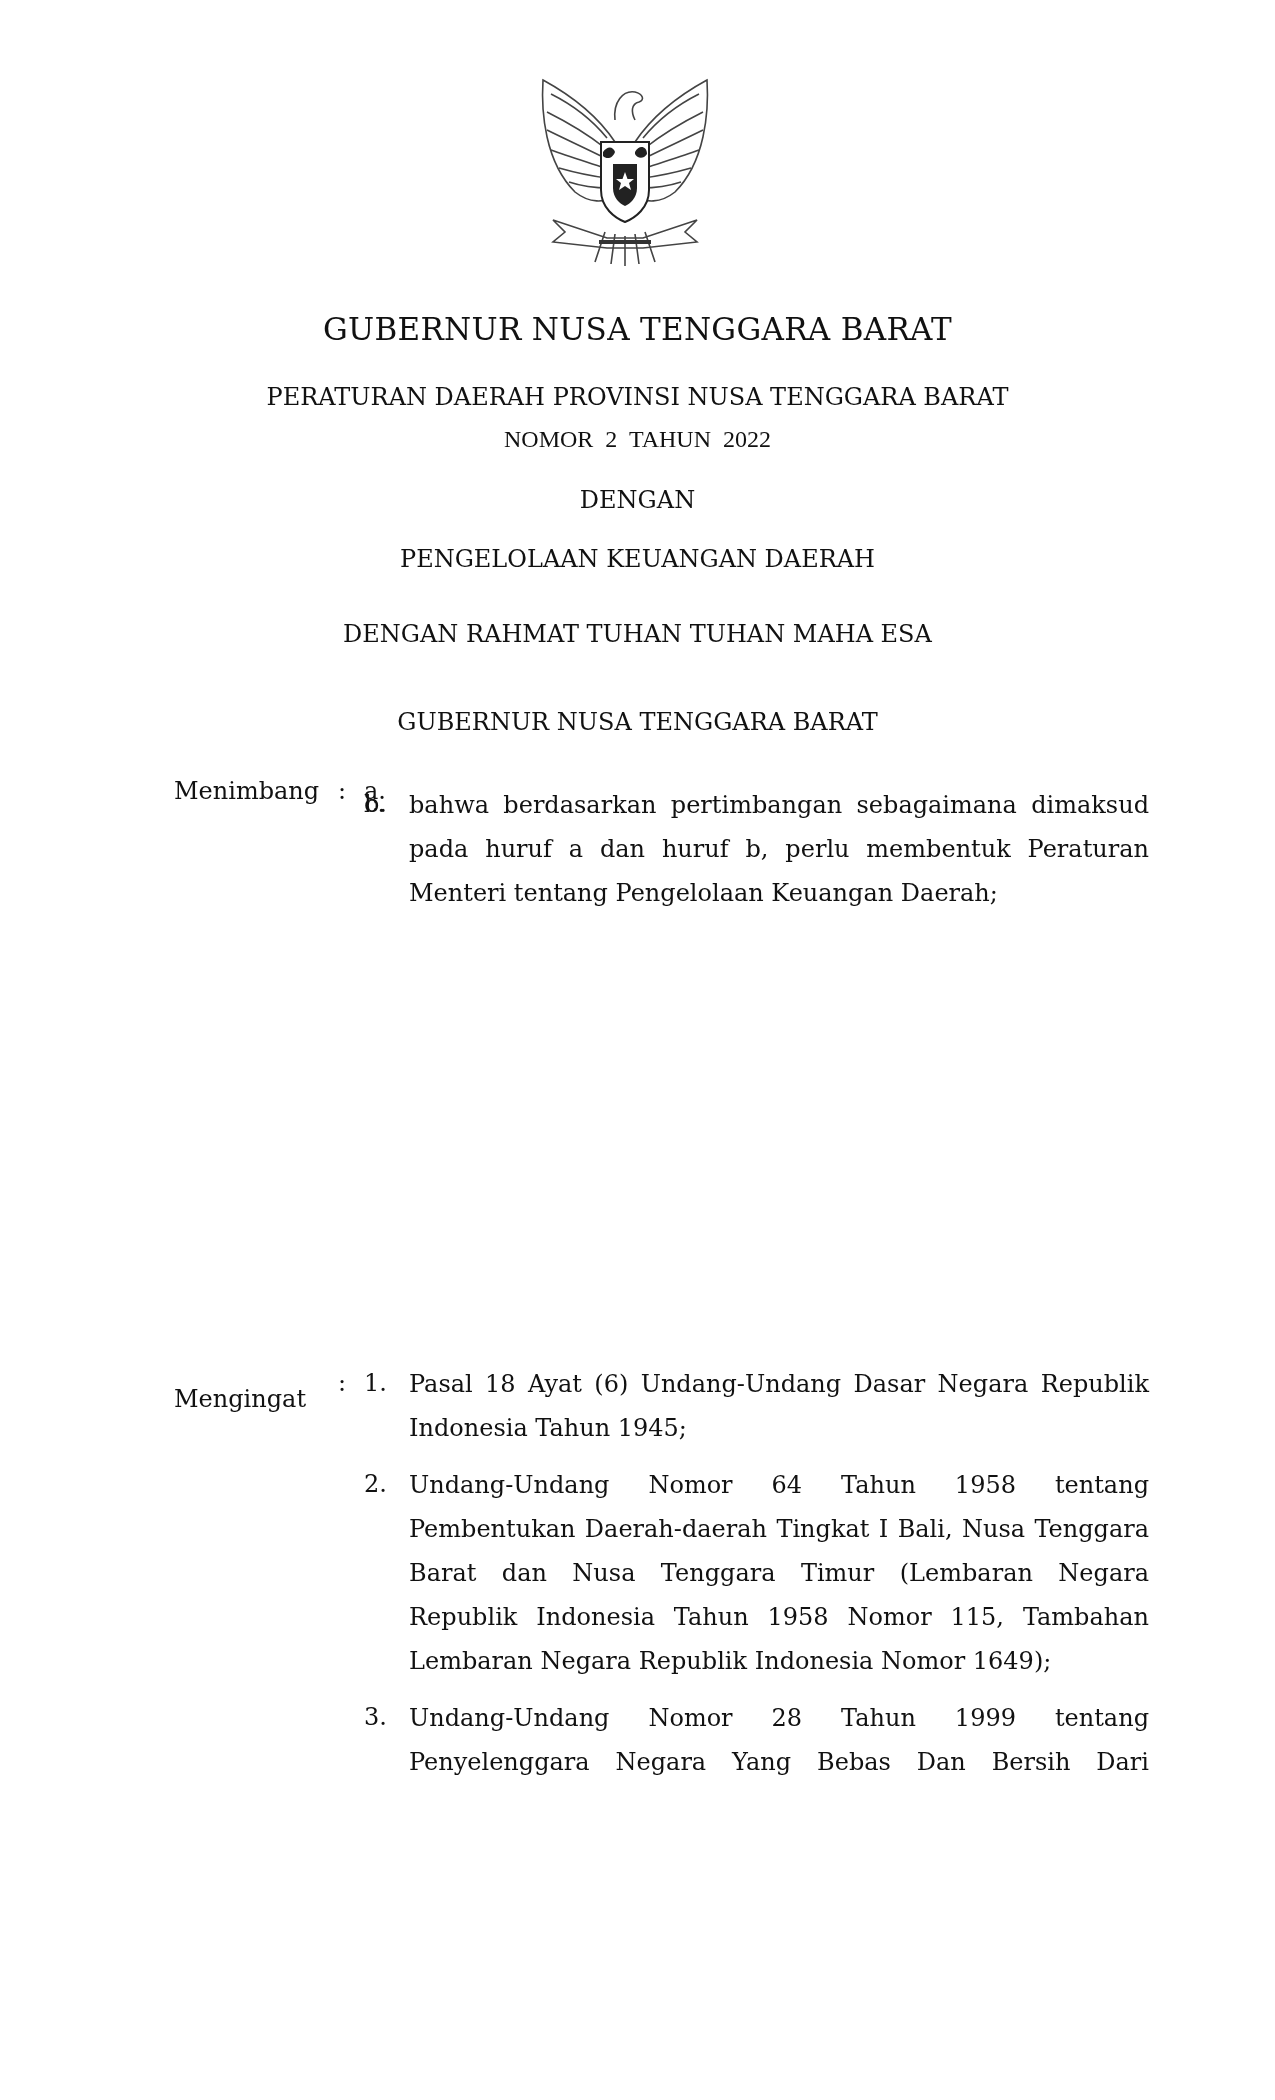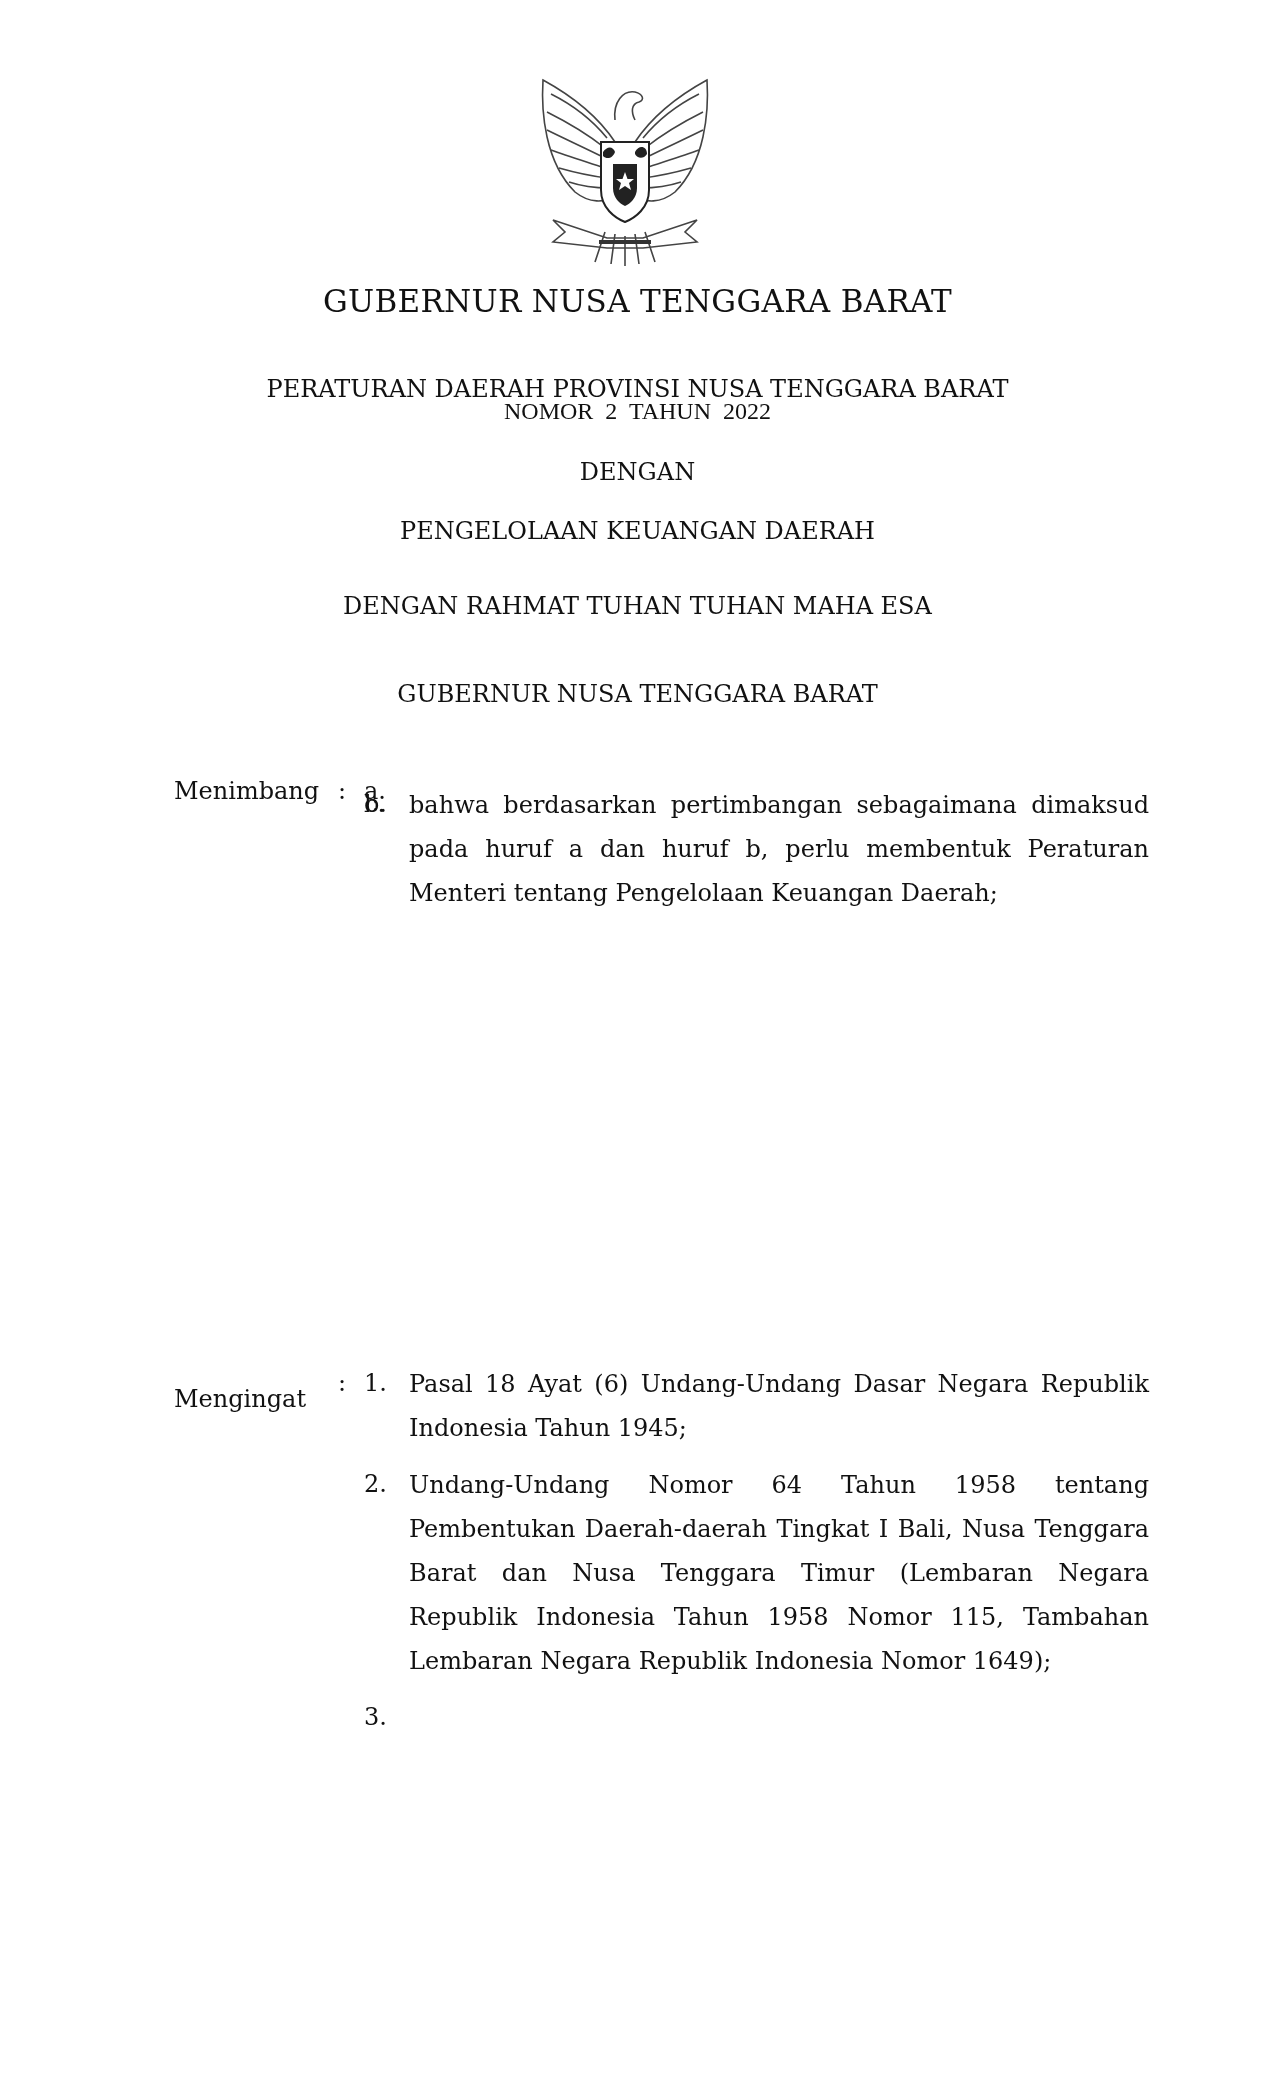--- a/index.html
+++ b/index.html
@@ -1,19 +1,19 @@
 <!DOCTYPE html>
 <html><head>
 <meta charset="utf-8">
 <style>
   html, body { margin: 0; padding: 0; background: #ffffff; }
   body { width: 1275px; height: 2100px; position: relative; overflow: hidden;
          font-family: "DejaVu Serif", "Liberation Serif", serif; color: #111; }
   .emblem { position: absolute; left: 535px; top: 72px; width: 180px; height: 196px; }
-  .center { position: absolute; left: 0; width: 1275px; text-align: center; white-space: pre; }
+  .center { position: absolute; left: 0; width: 1275px; text-align: center; white-space: pre; margin-top: 28px; }
   .t-big { font-size: 31px; letter-spacing: 0.3px; }
   .t-mid { font-size: 24px; }
   .block { position: absolute; left: 0; width: 1275px; font-size: 24px; padding-left: 24px; }
   .row { position: relative; }
   .label { position: absolute; left: 150px; }
   .colon { position: absolute; left: 314px; }
   .marker { position: absolute; left: 340px; }
   .item-text { margin-left: 385px; width: 740px; text-align: justify; text-align-last: left; line-height: 44px; }
   .item { position: relative; margin-bottom: 13px; }
 </style>
@@ -48,21 +48,21 @@
 
   <path d="M66 70 L114 70 L114 118 C114 136 100 146 90 150 C80 146 66 136 66 118 Z" fill="#fff" stroke="#222" stroke-width="2"></path>
   <path d="M78 92 L102 92 L102 116 C102 126 95 132 90 134 C85 132 78 126 78 116 Z" fill="#222"></path>
   <polygon points="90,100 92.5,107 99,107 94,111 96,118 90,114 84,118 86,111 81,107 87.5,107" fill="#fff"></polygon>
   <path d="M68 80 C72 74 78 74 80 80 C78 86 72 88 68 84 Z" fill="#222"></path>
   <path d="M100 80 C104 72 112 74 112 82 C108 88 102 86 100 82 Z" fill="#222"></path>
   <rect x="64" y="168" width="52" height="4" fill="#333"></rect>
 </svg>
 
 <div class="center t-big" style="top:283px;">GUBERNUR NUSA TENGGARA BARAT</div>
-<div class="center t-mid" style="top:375px;">PERATURAN DAERAH PROVINSI NUSA TENGGARA BARAT</div>
+<div class="center t-mid" style="top:355px;">PERATURAN DAERAH PROVINSI NUSA TENGGARA BARAT</div>
 <div class="center t-mid" style="top:398px;font-family:Liberation Serif, serif;">NOMOR  2  TAHUN  2022</div>
 <div class="center t-mid" style="top:458px;">DENGAN</div>
 <div class="center t-mid" style="top:517px;">PENGELOLAAN KEUANGAN DAERAH</div>
 <div class="center t-mid" style="top:592px;">DENGAN RAHMAT TUHAN TUHAN MAHA ESA</div>
 <div class="center t-mid" style="top:680px;">GUBERNUR NUSA TENGGARA BARAT</div>
 
 <div class="block" style="top:770px;">
   <div class="row">
     <span class="label" style="top:7px;">Menimbang</span>
     <span class="colon" style="top:7px;">:</span>
@@ -87,14 +87,15 @@
   <div class="item">
     <span class="marker" style="top:7px;">1.</span>
     <div class="item-text">Pasal 18 Ayat (6) Undang-Undang Dasar Negara Republik Indonesia Tahun 1945;</div>
   </div>
   <div class="item">
     <span class="marker" style="top:7px;">2.</span>
     <div class="item-text">Undang-Undang Nomor 64 Tahun 1958 tentang Pembentukan Daerah-daerah Tingkat I Bali, Nusa Tenggara Barat dan Nusa Tenggara Timur (Lembaran Negara Republik Indonesia Tahun 1958 Nomor 115, Tambahan Lembaran Negara Republik Indonesia Nomor 1649);</div>
   </div>
   <div class="item">
     <span class="marker" style="top:7px;">3.</span>
+    <div class="item-text" style="text-align-last: justify;">Undang-Undang Nomor 28 Tahun 1999 tentang Penyelenggara Negara Yang Bebas Dan Bersih Dari</div>
   </div>
 </div>
 
 </body></html>

